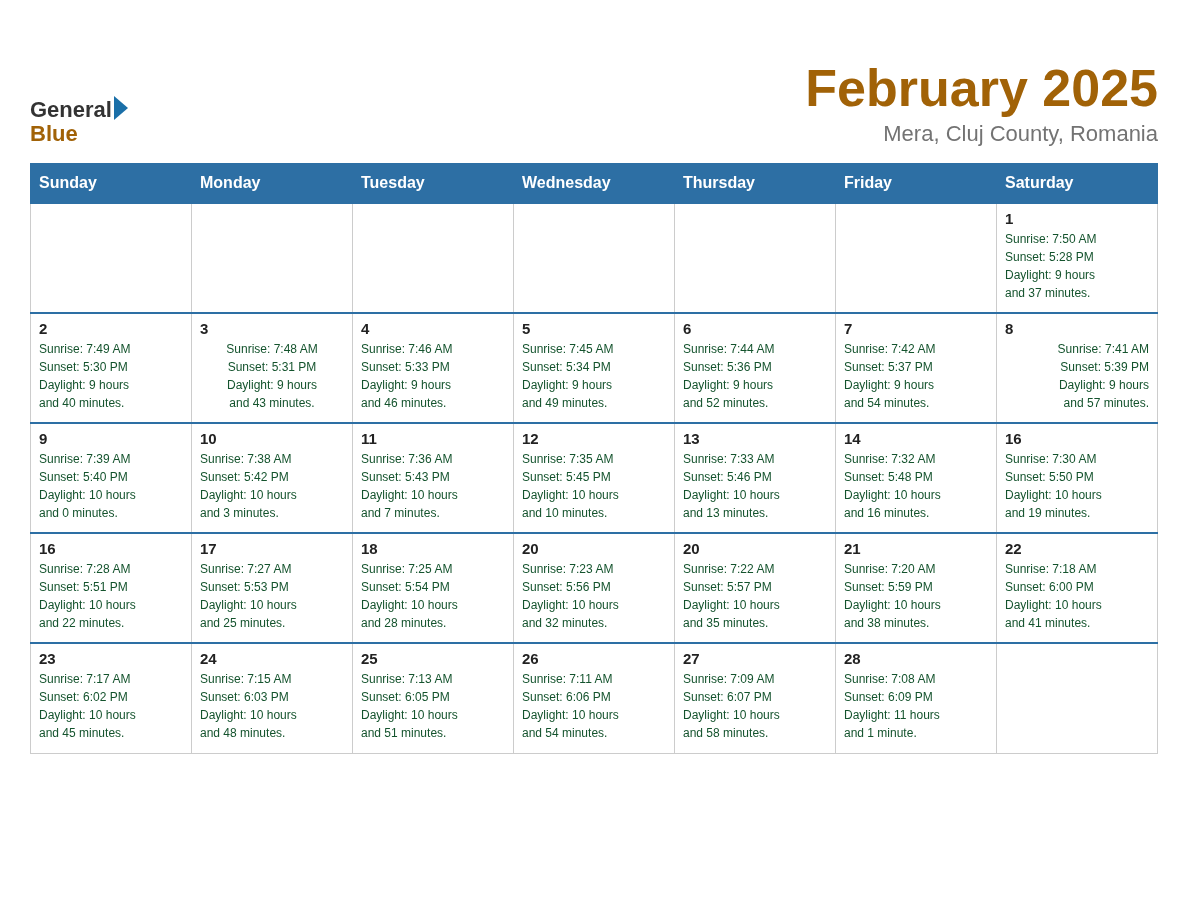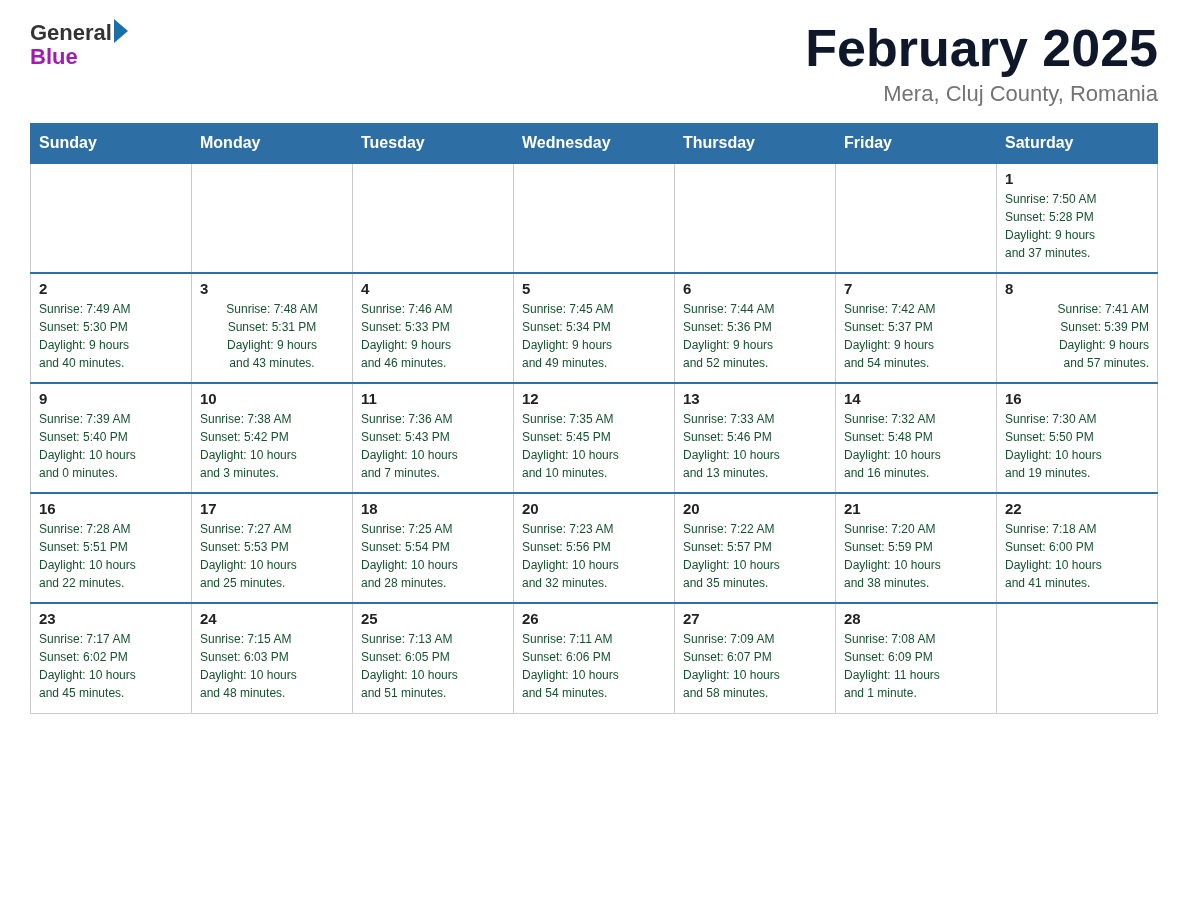--- a/index.html
+++ b/index.html
@@ -6,61 +6,62 @@
     body {
       font-family: Arial, sans-serif;
       background: #fff;
       width: 1188px;
       min-height: 918px;
       padding: 20px 30px;
     }
     .header-area {
       display: flex;
       justify-content: space-between;
-      align-items: flex-start;
+      align-items: flex-end;
       margin-bottom: 16px;
+      margin-top: 40px;
     }
     .logo-text-general {
       font-size: 22px;
       font-weight: bold;
       color: #333;
     }
     .logo-arrow {
       width: 0;
       height: 0;
       border-left: 14px solid #1a6fa8;
       border-top: 12px solid transparent;
       border-bottom: 12px solid transparent;
       display: inline-block;
       margin-left: 2px;
       margin-top: -4px;
       vertical-align: middle;
     }
     .logo-text-blue {
       font-size: 22px;
       font-weight: bold;
-      color: #a21caf;
+      color: #a16207;
       display: block;
       margin-top: -2px;
     }
     .logo-block {
       display: flex;
       flex-direction: column;
     }
     .logo-top-row {
       display: flex;
       align-items: center;
     }
     .title-block {
       text-align: right;
     }
     .month-title {
       font-size: 52px;
       font-weight: bold;
-      color: #0f172a;
+      color: #a16207;
       line-height: 1.1;
     }
     .location-title {
       font-size: 22px;
       color: #737373;
       margin-top: 4px;
     }
     .calendar-table {
       width: 100%;
       border-collapse: collapse;

